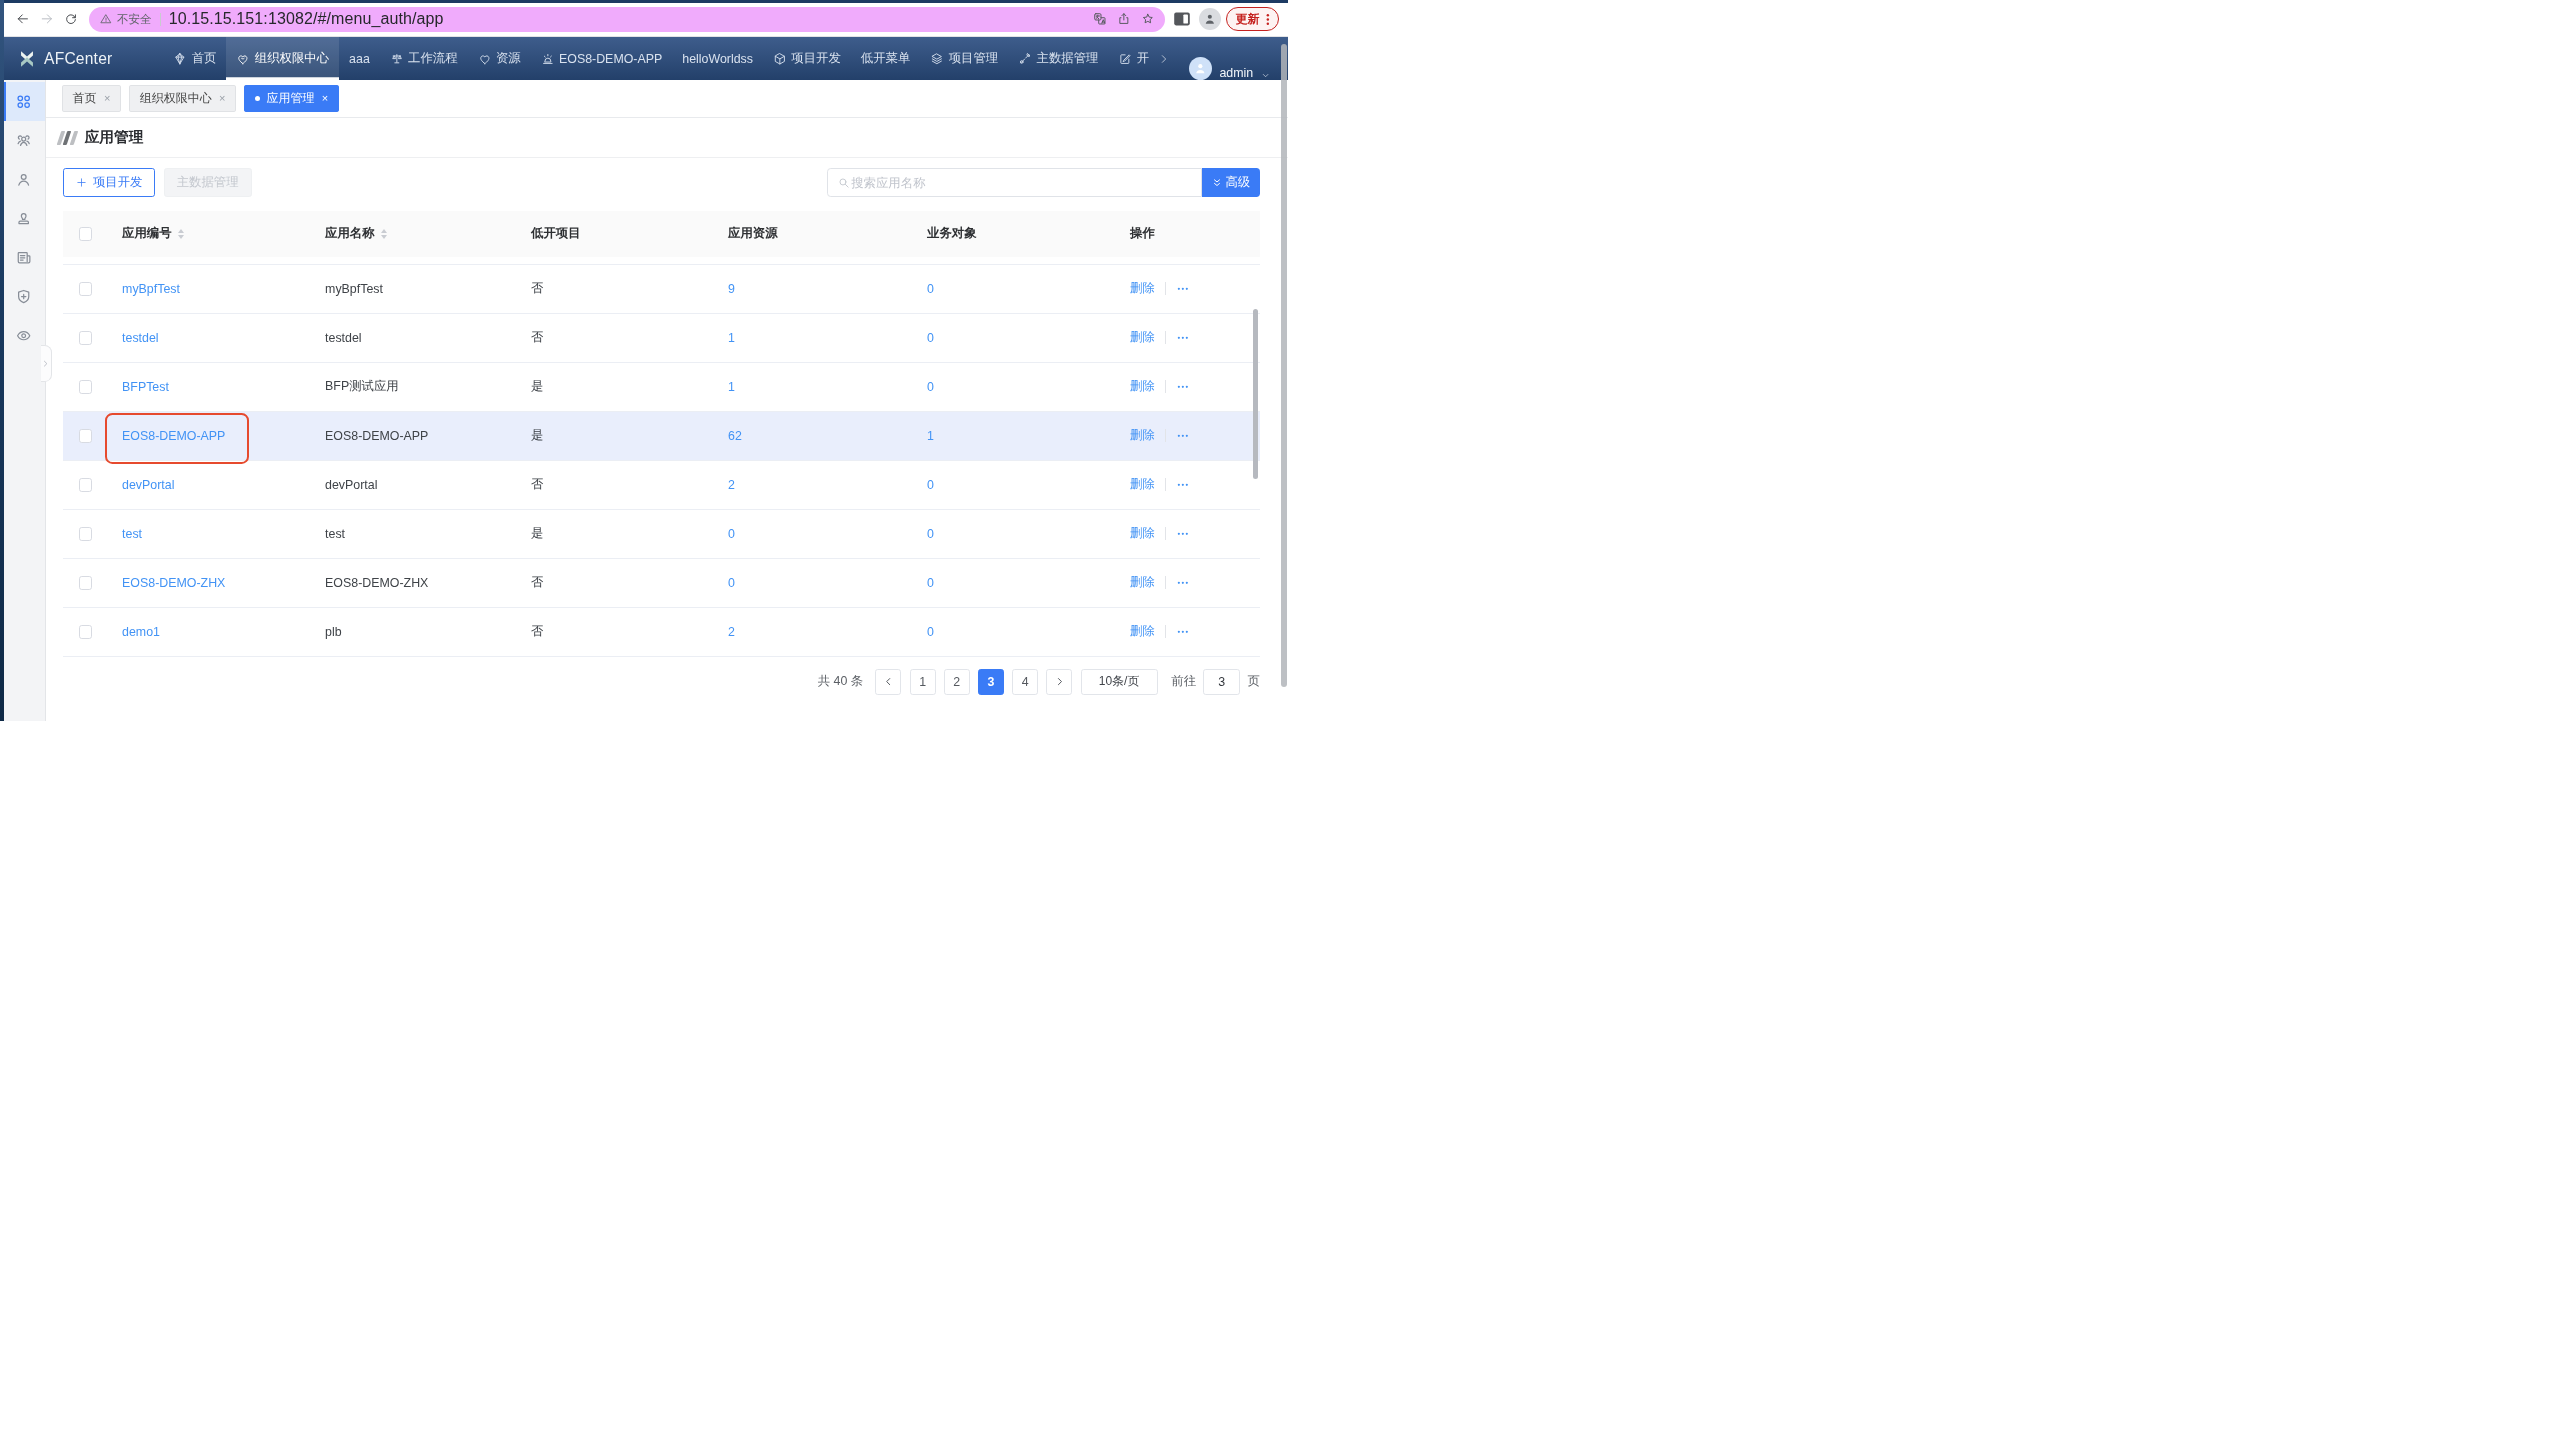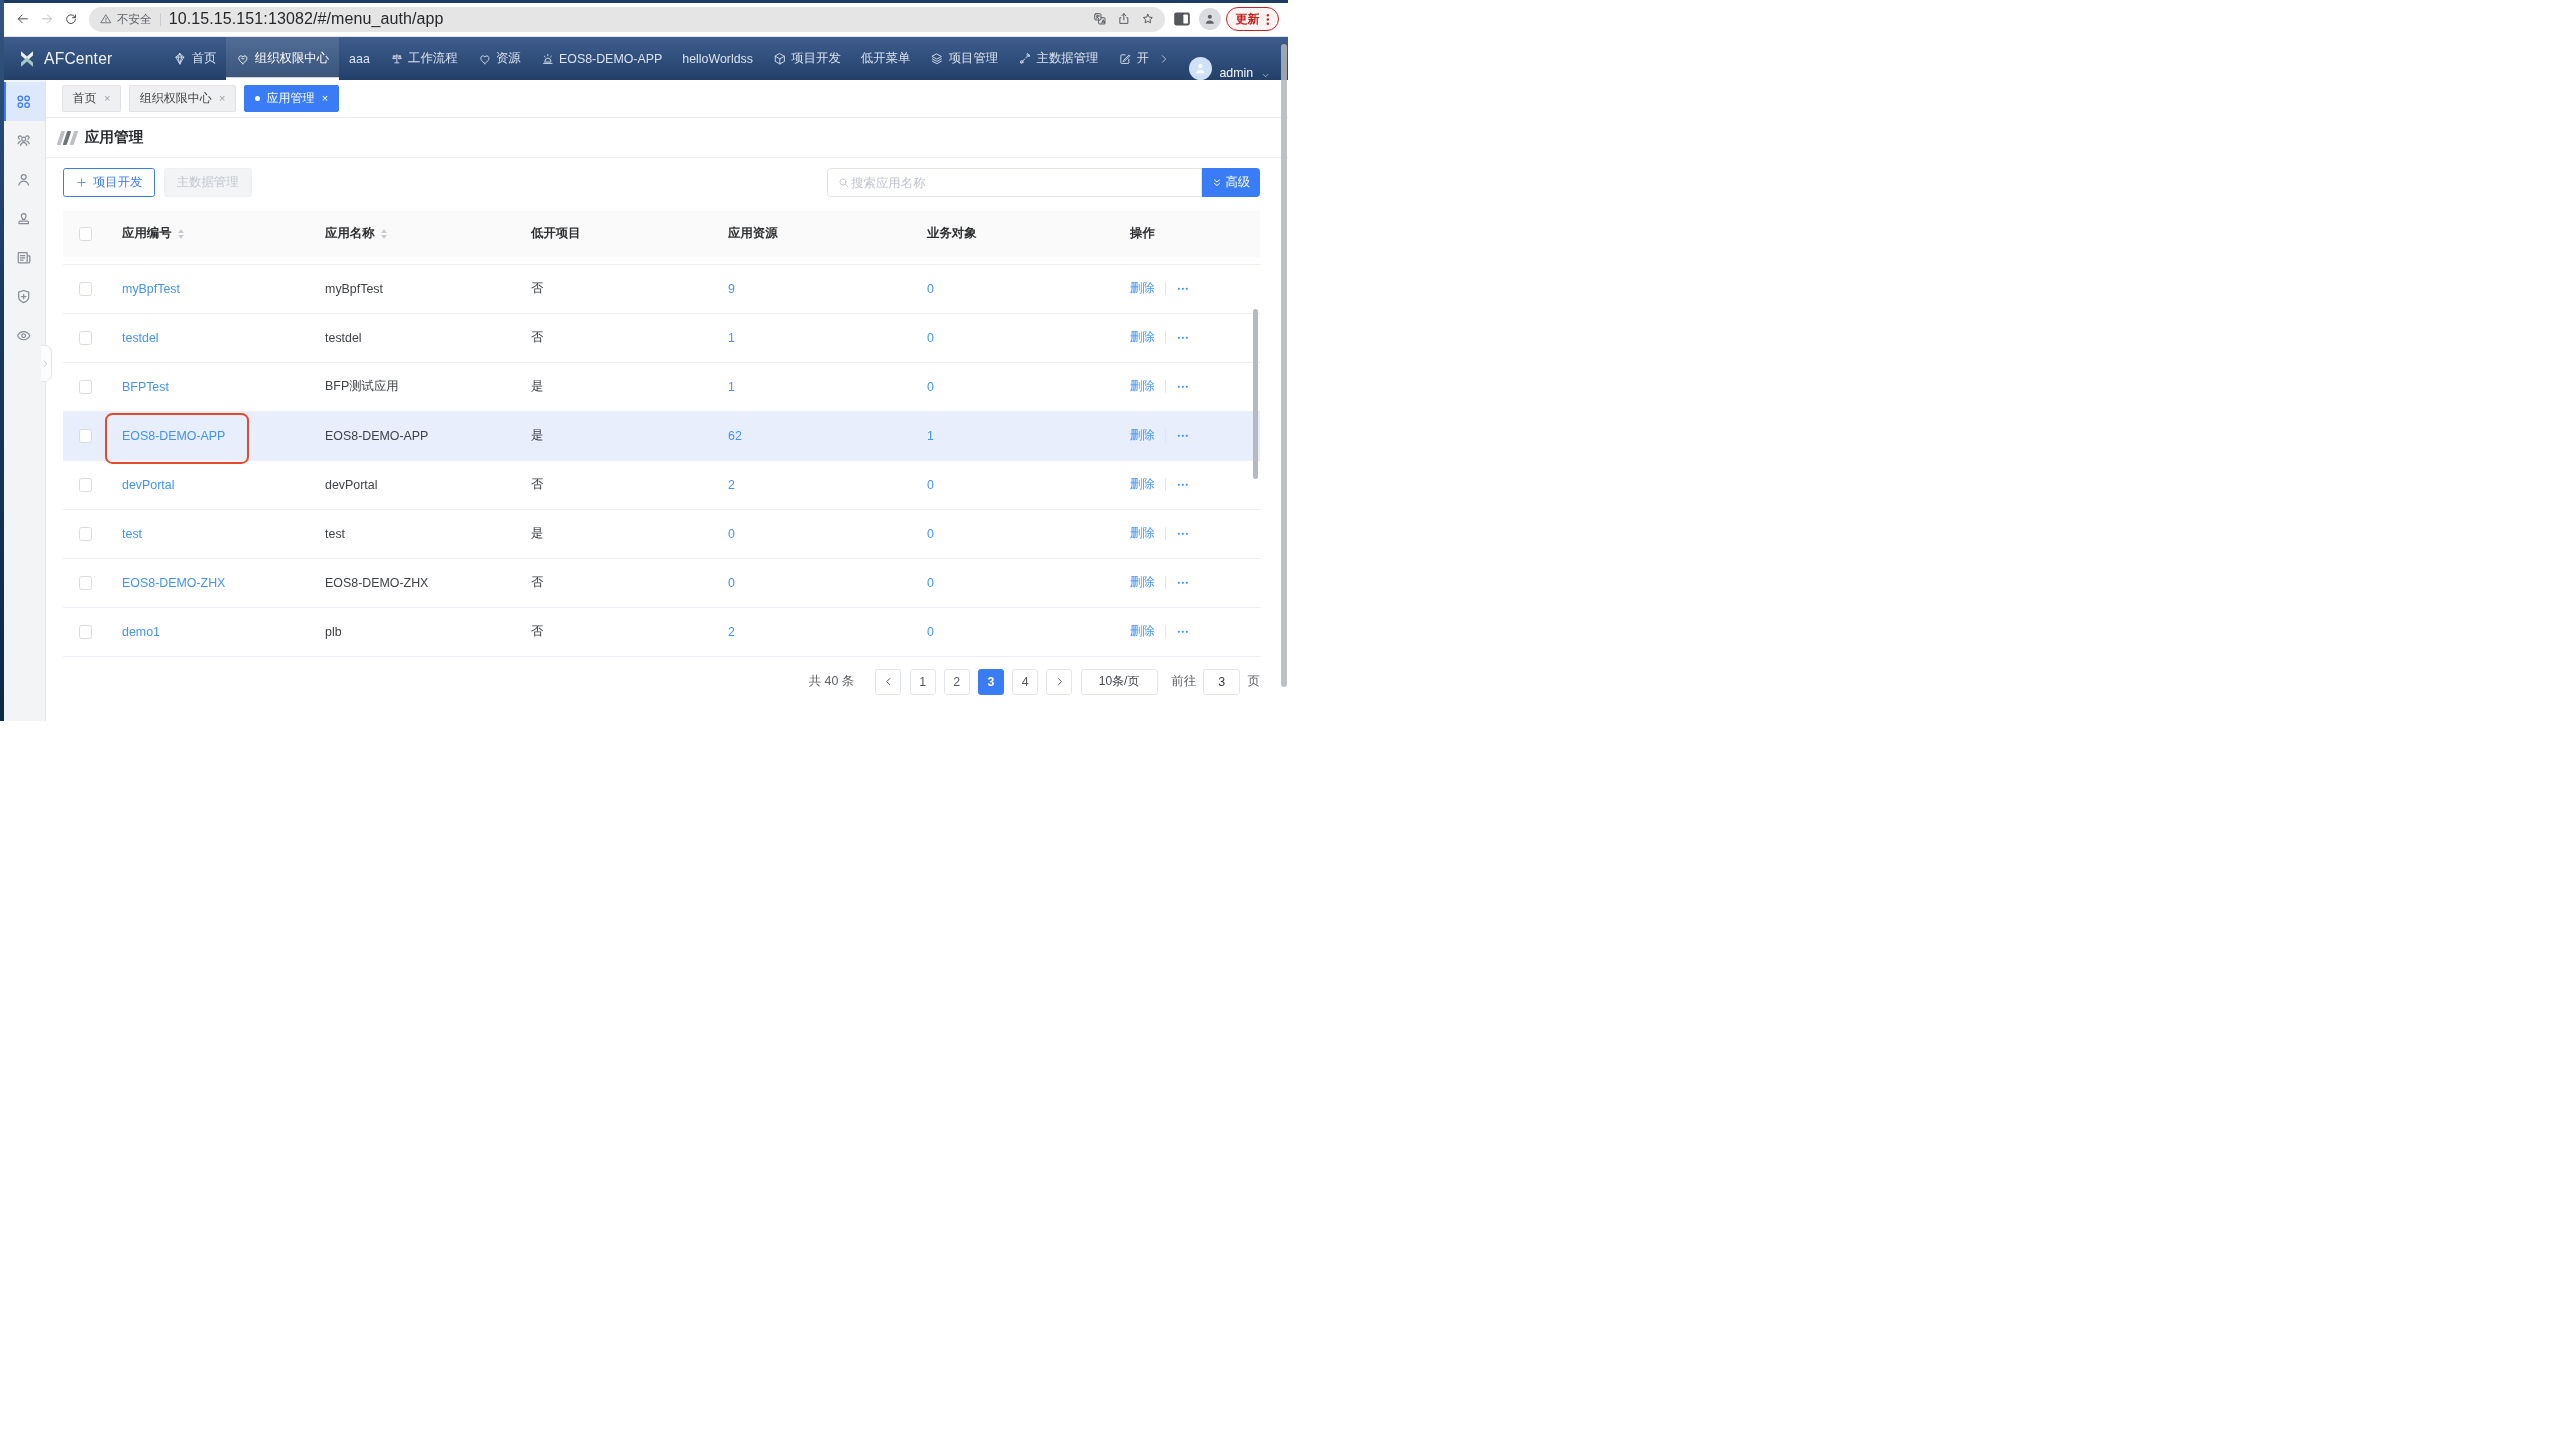--- a/index.html
+++ b/index.html
@@ -10,21 +10,21 @@
 
   
   .wallpaper{position:absolute;left:0;top:0;width:3.7px;height:721px;background:linear-gradient(#33557f,#1a3a60 40%,#0e2946);z-index:60}
 
   
   .win-top{position:absolute;left:3.7px;top:0;right:0;height:2.7px;background:#1d3b63;z-index:55}
   .chrome{position:absolute;left:3.7px;top:2.7px;right:0;height:34px;background:#fff;border-bottom:0.9px solid #e2e3e6;display:flex;align-items:center;padding:0 9.2px 0 7.3px;z-index:50}
   .nav-btn{width:24px;height:24px;display:flex;align-items:center;justify-content:center;color:#45484c;flex:none}
   .nav-btn svg{width:13.7px;height:13.7px}
   .nav-btn.dis{color:#b7bbc1}
-  .omnibox{flex:1;min-width:0;height:25px;background:#e5e5e5;border-radius:13px;display:flex;align-items:center;padding:0 5.5px 0 11px;margin:0 6.4px}
+  .omnibox{flex:1;min-width:0;height:25px;background:#f0abfc;border-radius:13px;display:flex;align-items:center;padding:0 5.5px 0 11px;margin:0 6.4px}
   .omnibox .warn{width:12px;height:12px;color:#5f6368;flex:none}
   .sec-label{color:#5f6368;font-size:11.5px;margin-left:4.6px;white-space:nowrap}
   .omni-sep{width:0.9px;height:13px;background:#c8cbcf;margin:0 8.2px;flex:none}
   .url{flex:1;min-width:0;color:#26282b;font-size:16px;font-weight:500;letter-spacing:0.1px;white-space:nowrap;overflow:hidden}
   .omni-ic{width:24px;height:24px;display:flex;align-items:center;justify-content:center;color:#55585c;flex:none}
   .omni-ic svg{width:13.7px;height:13.7px}
   .chrome-right{display:flex;align-items:center;gap:5.5px;flex:none}
   .tgl{width:22px;height:22px;display:flex;align-items:center;justify-content:center}
   .avatar-br{width:22px;height:22px;border-radius:50%;background:#dadce0;display:flex;align-items:center;justify-content:center;color:#5f6368}
   .avatar-br svg{width:13.7px;height:13.7px}
@@ -106,21 +106,21 @@
   .t-flag{color:#3c4046}
   .act{display:flex;align-items:center}
   .act .sep{width:0.9px;height:13px;background:#e2e4e8;margin:0 10px}
   .act .dots{color:#4293f5;display:flex;align-items:center;cursor:pointer}
   .act .dots svg{width:13.7px;height:13.7px;fill:#4293f5;stroke:none}
   .annotation{position:absolute;left:42px;top:0.9px;width:144px;height:51px;border:2.7px solid #e64a2e;border-radius:7.3px;pointer-events:none;z-index:5}
   .tbl-scroll{position:absolute;right:1.8px;top:98px;width:5.5px;height:170px;border-radius:2.7px;background:#b6b9bf}
 
   
   .pager{display:flex;align-items:center;justify-content:flex-end;gap:8.2px;padding-right:28px;margin-top:12px;color:#5c6066;font-size:12.4px}
-  .pg-total{margin-right:13px}
+  .pg-total{margin-right:4px}
   .pg-btn{width:26px;height:26px;border:0.9px solid #e2e5ea;border-radius:2.7px;background:#fff;display:flex;align-items:center;justify-content:center;color:#55595f;font-size:12.4px;cursor:pointer;font-family:inherit}
   .pg-btn svg{width:9.2px;height:9.2px}
   .pg-btn.on{background:#3a7bf6;border-color:#3a7bf6;color:#fff;font-weight:700}
   .pg-size{min-width:77px;height:26px;border:0.9px solid #e2e5ea;border-radius:2.7px;background:#fff;display:flex;align-items:center;justify-content:center;color:#42464c;font-size:12px;padding:0 7.3px;cursor:pointer}
   .pg-goto{display:flex;align-items:center;gap:7.3px;margin-left:5.5px}
   .pg-input{width:37px;height:26px;border:0.9px solid #e2e5ea;border-radius:2.7px;text-align:center;font-size:12.4px;color:#33373d;outline:none;font-family:inherit}
 
   
   .win-scroll{position:absolute;right:0.9px;top:42px;width:6.4px;height:676px;z-index:70}
   .win-thumb{position:absolute;top:1.8px;right:0;width:6.4px;height:643px;background:#b2b5ba;border-radius:3.7px;opacity:.85}

